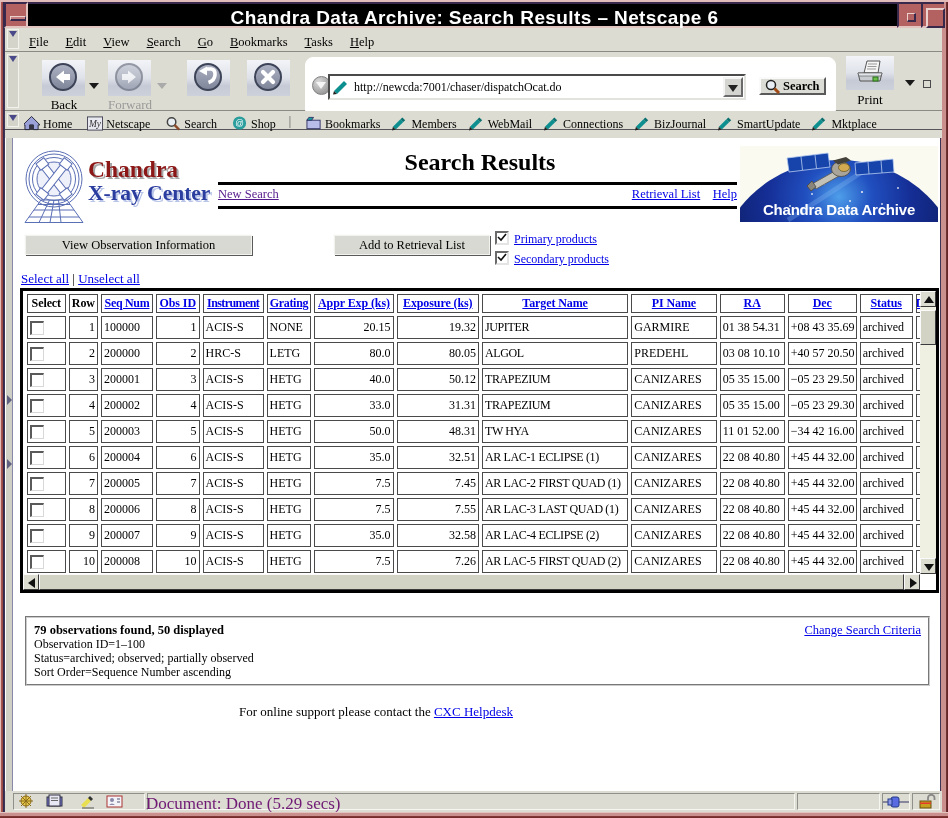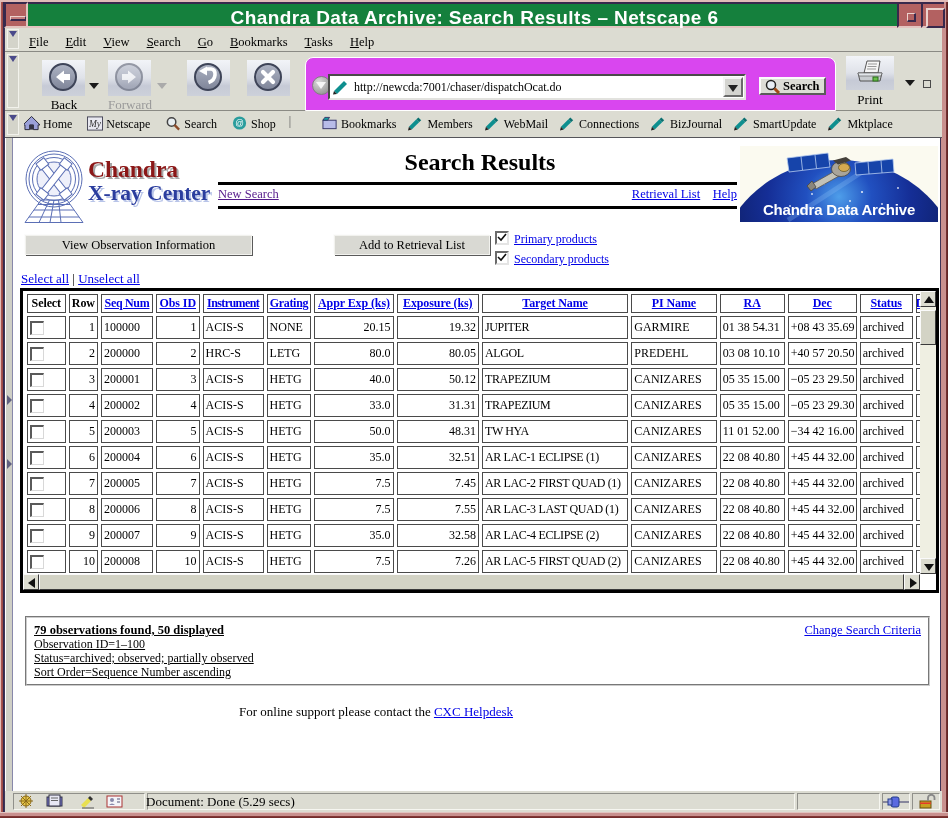--- a/index.html
+++ b/index.html
@@ -3,21 +3,21 @@
 <meta charset="utf-8">
 <style>
 * { box-sizing: border-box; }
 html,body { margin:0; padding:0; }
 body { width:948px; height:818px; position:relative; overflow:hidden;
   font-family:"Liberation Serif", serif; background:#c9908e; }
 .abs { position:absolute; }
 
 
 #titlebar { position:absolute; left:4px; top:2px; width:940px; height:26px;
-  background:#15803d;
+  background:#000000;
   border-top:2px solid #38284c; border-left:2px solid #38284c;
   border-bottom:2px solid #e2c4c0; border-right:1px solid #38284c; }
 #titletext { position:absolute; left:0; right:0; top:3px; text-align:center;
   font-family:"Liberation Sans", sans-serif; font-weight:bold; font-size:19px; letter-spacing:0.4px;
   color:#ffffff; }
 #menubtn { position:absolute; left:4px; top:2px; width:24px; height:26px;
   background:#b36161; border-top:2px solid #38284c; border-left:2px solid #38284c;
   border-bottom:2px solid #e2c4c0; border-right:2px solid #e2c4c0; }
 #menubtn:after { content:""; position:absolute; left:4px; top:12px; width:14px; height:2px;
   background:#c57e7e; border-top:1px solid #ecd2ce; border-left:1px solid #ecd2ce;
@@ -34,21 +34,21 @@
 #maxbtn:after { content:""; position:absolute; left:3px; top:4px; width:15px; height:16px;
   background:#b36161; border-top:2px solid #ecd2ce; border-left:2px solid #ecd2ce;
   border-bottom:2px solid #38284c; border-right:2px solid #38284c; }
 
 
 #chrome { position:absolute; left:5px; top:28px; width:937px; height:110px;
   background:#dcdcd2; }
 .row { position:absolute; left:0; width:937px; background:#dcdcd2; }
 #menurow { top:0px; height:24px; border-bottom:1px solid #8a8a84; }
 #toolrow { top:25px; height:58px; border-bottom:1px solid #8a8a84; }
-#persrow { top:84px; height:26px; border-bottom:1px solid #55555a;padding-left:12px; }
+#persrow { top:84px; height:18px; border-bottom:1px solid #55555a;padding-left:12px; }
 .grip { position:absolute; left:2px; top:1px; width:12px; bottom:2px;
   background:#d4d4ca; border:1px solid #f2f2ec; }
 .grip:before { content:""; position:absolute; left:1px; top:1px;
   border-left:4px solid transparent; border-right:4px solid transparent;
   border-top:6px solid #4a4a8a; }
 .mitem { font-size:12.5px; color:#000; margin-right:13px; }
 .mitem span { text-decoration:underline; }
 
 
 .bigbtn { position:absolute; width:43px; height:36px; top:7px;
@@ -56,21 +56,21 @@
 .blabel { position:absolute; top:37px; width:100%; text-align:center;
   font-size:13px; color:#000; }
 .gray svg { opacity:0.5; }
 .gray .blabel { color:#9a9a9a; }
 .drop { position:absolute; top:30px; width:0; height:0;
   border-left:5px solid transparent; border-right:5px solid transparent;
   border-top:6px solid #1a1a1a; }
 .drop.gray2 { border-top-color:#aaaaaa; }
 
 #urlgroup { position:absolute; left:300px; top:4px; width:531px; height:54px;
-  background:#d946ef; border:1px solid #fff; border-radius:8px 8px 0 0; }
+  background:#ffffff; border:1px solid #fff; border-radius:8px 8px 0 0; }
 #roundbtn { position:absolute; left:6px; top:18px; width:19px; height:19px; border-radius:50%;
   background:radial-gradient(circle at 35% 30%, #dcdcdc, #9a9a9a 75%); border:1px solid #808080; }
 #roundbtn:after { content:""; position:absolute; left:3px; top:5px;
   border-left:5px solid transparent; border-right:5px solid transparent; border-top:7px solid #f6f6f6; }
 #urlfield { position:absolute; left:22px; top:16px; width:418px; height:26px;
   background:#fff; border:2px solid; border-color:#4a4a4a #e2e2de #e2e2de #4a4a4a; }
 #urltext { position:absolute; left:24px; top:4px; font-size:12px; color:#000; white-space:nowrap; }
 #urldrop { position:absolute; right:1px; top:1px; width:20px; height:20px;
   background:#d4d4d0; border:2px solid; border-color:#f4f4f4 #6a6a6a #6a6a6a #f4f4f4; }
 #urldrop:after { content:""; position:absolute; left:3px; top:6px;
@@ -106,21 +106,21 @@
 
 #hdr-title { position:absolute; left:215px; top:150px; width:530px; text-align:center;
   font-size:24px; font-weight:bold; color:#000000; line-height:1; }
 .hrline { position:absolute; left:218px; width:519px; height:3px; background:#000; }
 #newsearch { position:absolute; left:218px; top:187px; font-size:12.5px; }
 #rethelp { position:absolute; left:430px; top:187px; width:307px; font-size:12.5px; text-align:right; }
 
 
 #sumbox { position:absolute; left:25px; top:616px; width:905px; height:70px;
   border:2px groove #cccccc; font-size:12px; }
-#sumbox .in { position:absolute; left:7px; top:5px; line-height:14px;text-decoration:underline; }
+#sumbox .in { position:absolute; left:7px; top:5px; line-height:14px; }
 #sumbox .in b { font-size:12.5px; }
 #chg { position:absolute; right:7px; top:5px; font-size:12.5px; }
 #helpline { position:absolute; left:0; top:704px; width:752px; text-align:center; font-size:13px; }
 
 
 .webbtn { position:absolute; top:235px; height:20px;
   background:#d9d9d3; border:1px solid #f2f2ee;
   box-shadow:1px 1px 0 #5a5a5a, -1px -1px 0 #fcfcfc;
   font-size:12.5px; text-align:center; line-height:18px; color:#000; }
 .cb { position:absolute; width:14px; height:14px; background:#fff;
@@ -152,21 +152,21 @@
 #vthumb { position:absolute; left:0px; top:19px; width:16px; height:35px; background:#d3d3c5;
   border:1px solid; border-color:#fafafa #3a3a3a #3a3a3a #fafafa; }
 #hthumb { position:absolute; left:16px; top:0px; right:16px; height:16px; background:#d3d3c5;
   border:1px solid; border-color:#fafafa #3a3a3a #3a3a3a #fafafa; }
 
 
 #statusbar { position:absolute; left:5px; top:791px; width:937px; height:21px;
   background:#dcdcd2; }
 .spane { position:absolute; top:2px; height:17px; background:#dcdcd2;
   border:1px solid; border-color:#90908a #f6f6f0 #f6f6f0 #90908a; }
-#stext { position:absolute; left:141px; top:3px; font-size:13px; color:#000000; }
+#stext { position:absolute; left:141px; top:3px; font-size:17px; color:#701a75; }
 #bframe { position:absolute; left:0px; top:812px; width:948px; height:6px;
   background:linear-gradient(#e2c4c0 0, #e2c4c0 1px, #c9908e 1px, #c9908e 4px, #8a3a38 4px, #6a2828 6px); }
 </style>
 </head>
 <body>
 <div id="lframe" style="position:absolute;left:0;top:0;width:5px;height:818px;
   background:linear-gradient(90deg,#e2bcb8 0,#e2bcb8 1.5px,#a85450 1.5px,#8c3c3c 3.5px,#332a50 3.5px,#443858 5px);"></div>
 <div id="rframe" style="position:absolute;left:940px;top:0;width:8px;height:818px;
   background:linear-gradient(90deg,#443858 0,#332a50 1.5px,#c9908e 1.5px,#c9908e 6px,#7a3434 6px,#5a2020 8px);"></div>
 <div id="tframe" style="position:absolute;left:0;top:0;width:948px;height:2px;background:#e2bcb8;"></div>
@@ -274,21 +274,21 @@
           </svg>Netscape</span>
       <span class="pitem" style="margin-left:12px;"><svg class="picon" viewBox="0 0 17 15">
             <circle cx="7" cy="6" r="4.5" fill="#e8eef2" stroke="#444" stroke-width="1.6"></circle>
             <line x1="10" y1="9" x2="15" y2="14" stroke="#8b4a2a" stroke-width="2.5"></line>
           </svg>Search</span>
       <span class="pitem" style="margin-left:12px;"><svg class="picon" viewBox="0 0 17 15">
             <circle cx="8" cy="7" r="7" fill="#2a9d9d"></circle>
             <text x="3.5" y="10.5" font-size="9" fill="#fff" font-family="Liberation Sans">@</text>
           </svg>Shop</span>
       <span style="margin-left:10px;color:#555;">|</span>
-      <span class="pitem" style="margin-left:28px;"><svg class="picon" viewBox="0 0 17 15">
+      <span class="pitem" style="margin-left:12px;"><svg class="picon" viewBox="0 0 17 15">
             <rect x="1" y="4" width="14" height="9" fill="#b8bce8" stroke="#336"></rect>
             <polygon points="1,4 6,4 8,1 3,1" fill="#12a0a0" stroke="#336"></polygon>
           </svg>Bookmarks</span>
       <span class="pitem" style="margin-left:9px;"><svg class="picon" viewBox="0 0 17 15">
             <polygon points="1,11 9,3 12,6 4,14" fill="#0e8f8f"></polygon>
             <polygon points="9,3 11,1 14,4 12,6" fill="#0c7070"></polygon>
             <polygon points="1,11 4,14 0,15" fill="#222"></polygon>
           </svg>Members</span>
       <span class="pitem" style="margin-left:9px;"><svg class="picon" viewBox="0 0 17 15">
             <polygon points="1,11 9,3 12,6 4,14" fill="#0e8f8f"></polygon>

